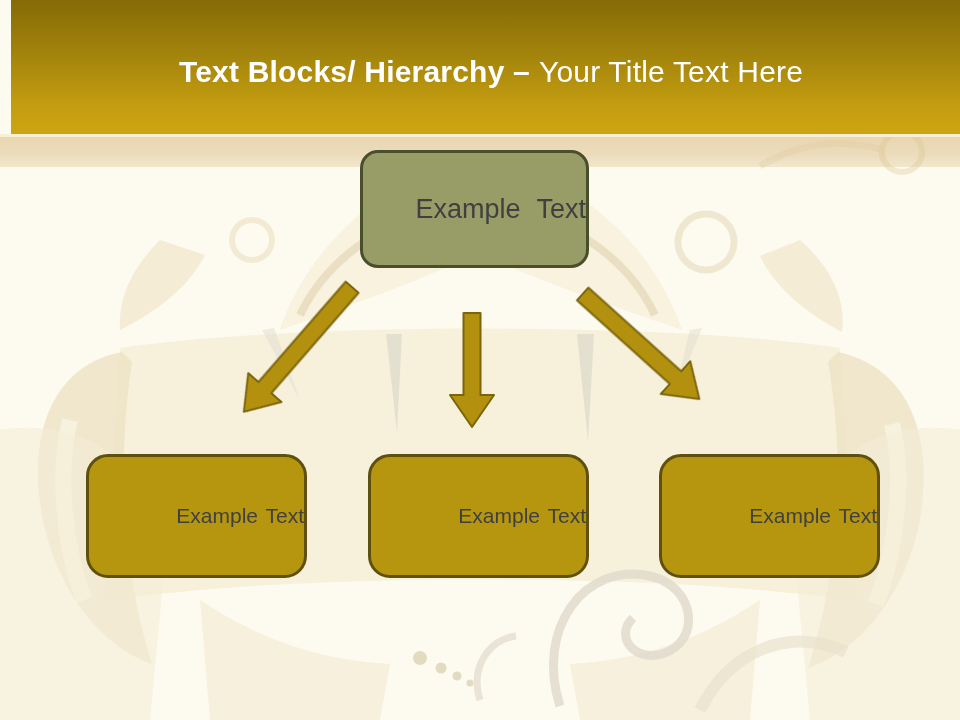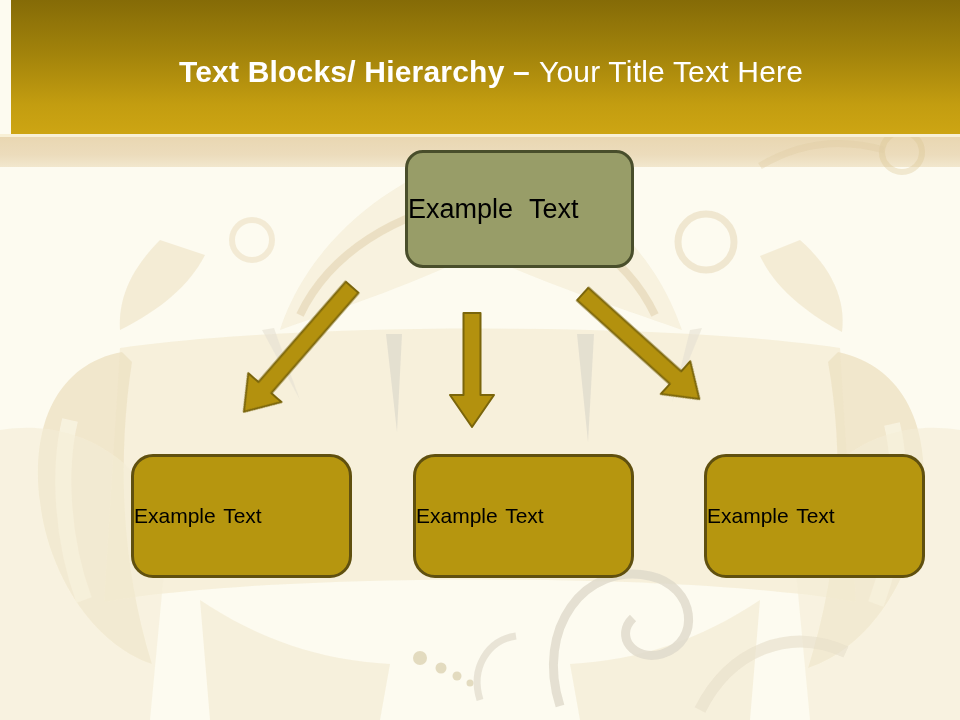--- a/index.html
+++ b/index.html
@@ -30,22 +30,22 @@
     position:absolute; left:0; top:137px; width:960px; height:30px; z-index:0;
     background:linear-gradient(180deg,#e9d7b2 0%,#ecdcbc 60%,#f2e7cd 100%);
   }
 
   
   .ornament { position:absolute; left:0; top:0; width:960px; height:720px; z-index:1; pointer-events:none; }
 
   
   .node {
     position:absolute; z-index:3; box-sizing:border-box;
-    display:flex; align-items:center; justify-content:flex-start;
-    color:#000000; text-align:center;margin-left:45px;
+    display:flex; align-items:center; justify-content:flex-end;
+    color:#404040; text-align:center;
   }
   .root-box {
     left:360px; top:150px; width:229px; height:118px;
     background:#989d68; border:3px solid #494e2b; border-radius:18px;
     font-size:27px; word-spacing:9px;
   }
   .child-box {
     top:454px; width:221px; height:124px;
     background:#b6960f; border:3px solid #60500f; border-radius:22px;
     font-size:21px; word-spacing:2px;

